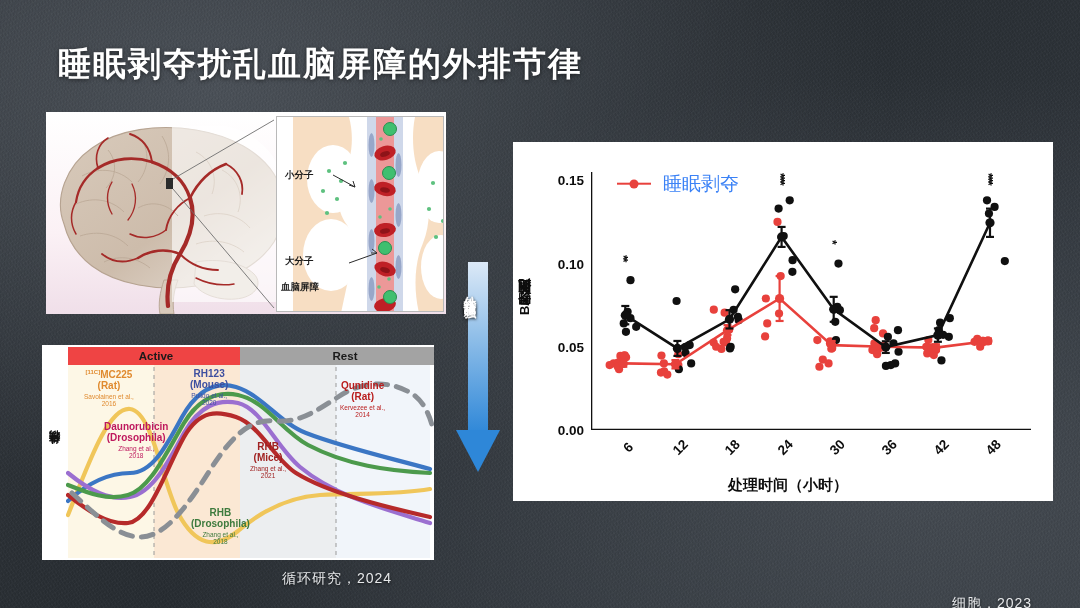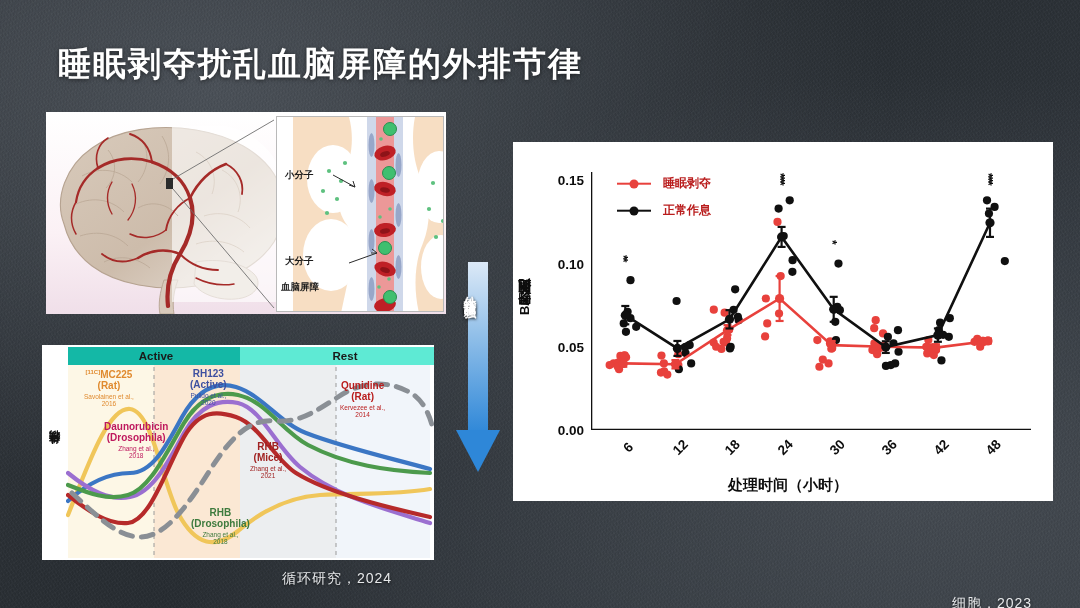--- a/index.html
+++ b/index.html
@@ -75,22 +75,22 @@
     font-size: 11px; font-weight: bold; color: #111;
     writing-mode: vertical-rl; transform: rotate(180deg);
     letter-spacing: 1px;
   }
   #rhythm-plot { position: absolute; left: 24px; top: 0; width: 368px; height: 215px; }
   .phase-band {
     position: absolute; top: 2px; height: 18px;
     display: flex; align-items: center; justify-content: center;
     font-size: 11.5px; font-weight: bold; color: #1a1a1a;
   }
-  #band-active { left: 2px; width: 176px; background: #14b8a6; }
-  #band-rest { left: 174px; width: 210px; background: #5eead4; }
+  #band-active { left: 2px; width: 176px; background: #ef4444; }
+  #band-rest { left: 174px; width: 210px; background: #a3a3a3; }
   .curve-label {
     position: absolute; text-align: center; line-height: 1.08; white-space: nowrap;
   }
   .curve-label .cl-name { font-size: 10px; font-weight: bold; display: block; }
   .curve-label .cl-species { font-size: 10px; font-weight: bold; display: block; }
   .curve-label .cl-cite { font-size: 6.5px; display: block; margin-top: 1px; }
   .curve-label .cl-year { font-size: 6.5px; display: block; }
   #lbl-mc225 { left: 18px; top: 24px; color: #e08a2e; }
   #lbl-mc225 .cl-sup { font-size: 6px; vertical-align: super; }
   #lbl-daunorubicin { left: 38px; top: 77px; color: #be185d; }
@@ -135,21 +135,21 @@
   .legend-row { display: flex; align-items: center; height: 27px; }
   .legend-mark { width: 34px; height: 12px; position: relative; margin-right: 12px; }
   .legend-mark i {
     position: absolute; left: 0; top: 50%; width: 34px; height: 2.6px;
     transform: translateY(-50%);
   }
   .legend-mark b {
     position: absolute; left: 50%; top: 50%; width: 9px; height: 9px;
     border-radius: 50%; transform: translate(-50%,-50%);
   }
-  .legend-text { font-size: 12px; font-weight: bold; color: #b91c1c; }
+  .legend-text { font-size: 19px; font-weight: normal; color: #3b82f6; }
 
   
   .caption {
     font-size: 14px; color: #e7e9eb; letter-spacing: 1px;
     text-shadow: 0 1px 3px rgba(0,0,0,.7);
   }
   #caption-left { left: 282px; top: 570px; }
   #caption-right { left: 952px; top: 570px; margin-top: 25px; }
 </style>
 </head>
@@ -360,21 +360,21 @@
       <span class="cl-year">2016</span>
     </div>
     <div class="curve-label" id="lbl-daunorubicin">
       <span class="cl-name">Daunorubicin</span>
       <span class="cl-species">(Drosophila)</span>
       <span class="cl-cite">Zhang et al.,</span>
       <span class="cl-year">2018</span>
     </div>
     <div class="curve-label" id="lbl-rh123">
       <span class="cl-name">RH123</span>
-      <span class="cl-species">(Active)</span>
+      <span class="cl-species">(Mouse)</span>
       <span class="cl-cite">Pulido et al.,</span>
       <span class="cl-year">2020</span>
     </div>
     <div class="curve-label" id="lbl-rhb-mice">
       <span class="cl-name">RHB</span>
       <span class="cl-species">(Mice)</span>
       <span class="cl-cite">Zhang et al.,</span>
       <span class="cl-year">2021</span>
     </div>
     <div class="curve-label" id="lbl-rhb-droso">
@@ -587,25 +587,18 @@
       </svg>
   <div class="ytick-label" style="top: 258px;">0.00</div><div class="ytick-label" style="top: 174.774px;">0.05</div><div class="ytick-label" style="top: 91.5484px;">0.10</div><div class="ytick-label" style="top: 8.32258px;">0.15</div><div class="xtick-label" style="left: 32.3012px;">6</div><div class="xtick-label" style="left: 84.4px;">12</div><div class="xtick-label" style="left: 136.499px;">18</div><div class="xtick-label" style="left: 188.598px;">24</div><div class="xtick-label" style="left: 240.696px;">30</div><div class="xtick-label" style="left: 292.795px;">36</div><div class="xtick-label" style="left: 344.894px;">42</div><div class="xtick-label" style="left: 396.993px;">48</div><div class="sig-mark" style="left: 32.3012px; top: 82.5548px;">**</div><div class="sig-mark" style="left: 188.598px; top: 0.993548px;">****</div><div class="sig-mark" style="left: 240.696px; top: 67.5742px;">*</div><div class="sig-mark" style="left: 396.993px; top: 0.993548px;">****</div></div>
   <div id="chart-legend">
     <div class="legend-row">
       <span class="legend-mark">
           <i style="background:#e8413c"></i>
           <b style="background:#e8413c"></b>
         </span>
       <span class="legend-text">睡眠剥夺</span>
     </div>
-    <div class="legend-row">
-      <span class="legend-mark">
-          <i style="background:#101010"></i>
-          <b style="background:#101010"></b>
-        </span>
-      <span class="legend-text">正常作息</span>
-    </div>
   </div>
   <div id="chart-xlabel">处理时间（小时）</div>
 </div>
 
 <div class="layer caption" id="caption-left">循环研究，2024</div>
 <div class="layer caption" id="caption-right">细胞，2023</div>
 
 </body></html>

